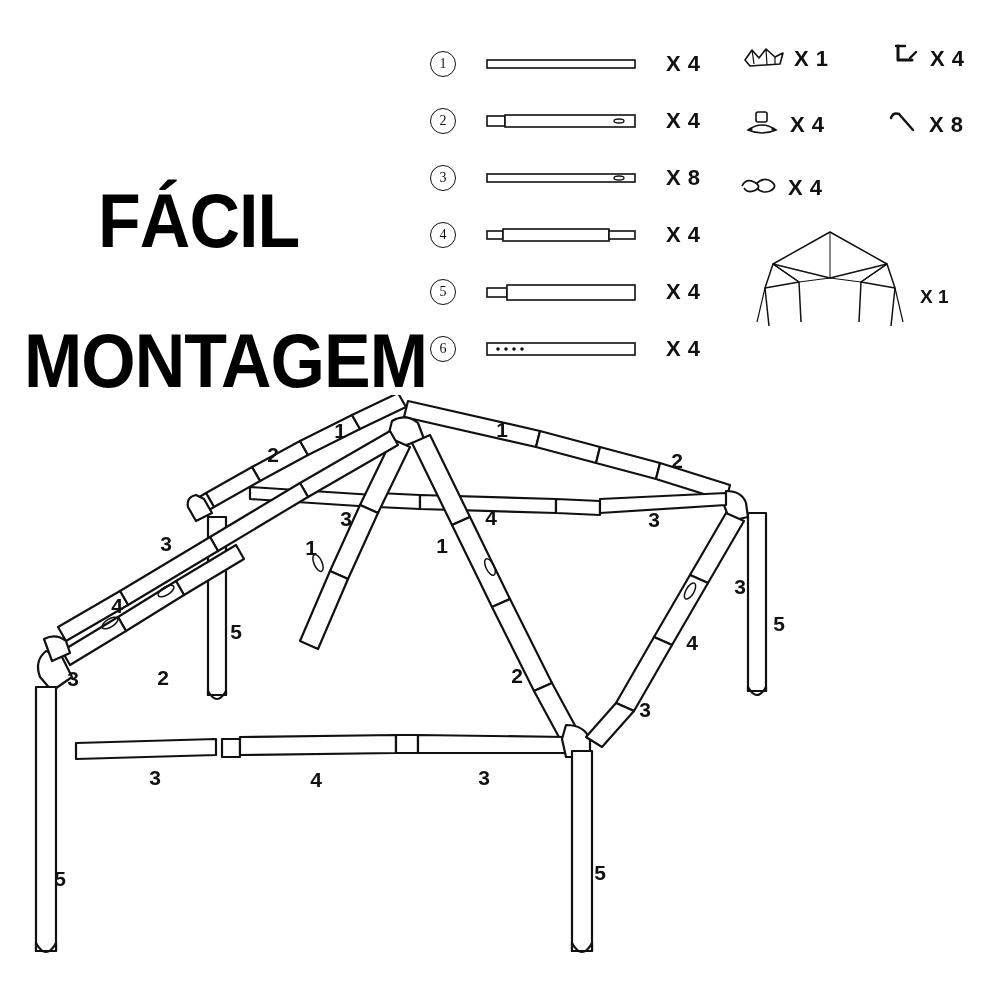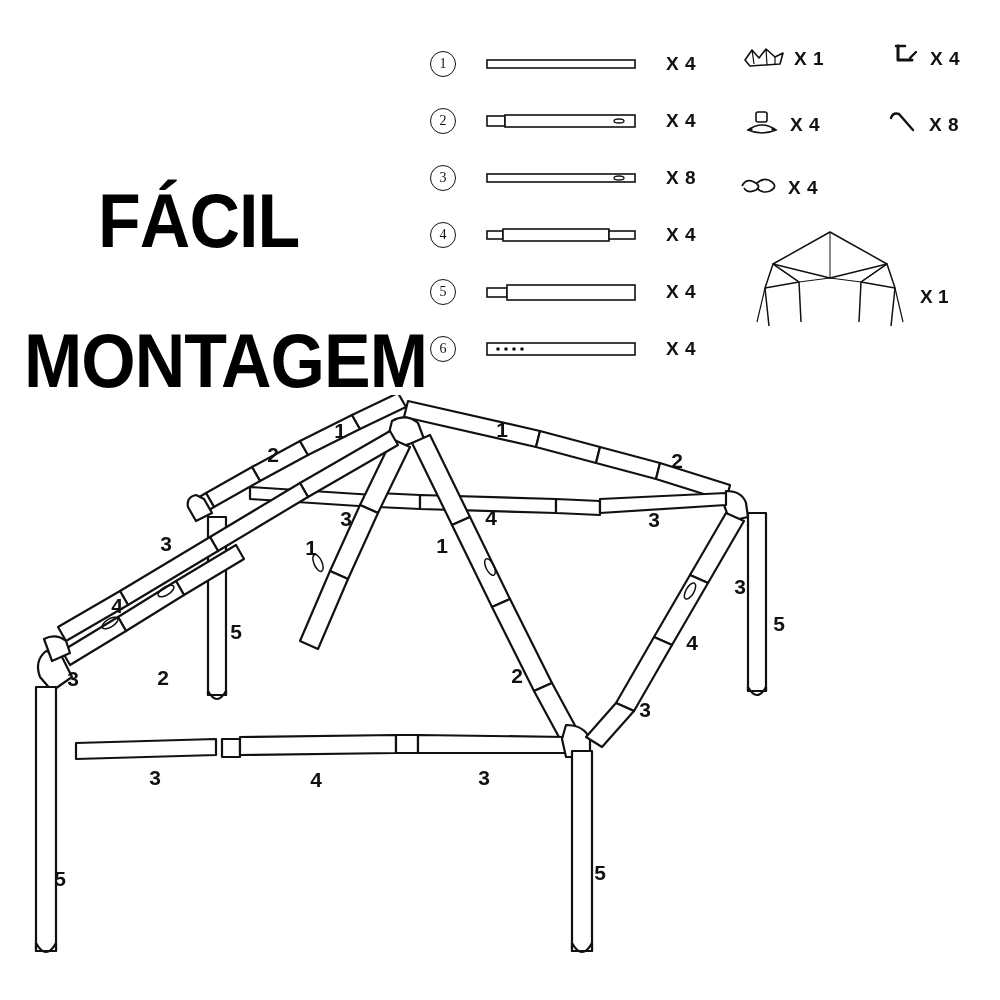--- a/index.html
+++ b/index.html
@@ -36,21 +36,21 @@
     width:560px;height:340px;
   }
   .row{position:absolute;left:0;height:40px;display:flex;align-items:center;}
   .numcircle{
     width:24px;height:24px;border:1.6px solid #111;border-radius:50%;
     display:flex;align-items:center;justify-content:center;
     font-size:14px;font-weight:400;
     font-family:"Liberation Serif", serif;
   }
   .qty{
-    font-size:19px;font-weight:bold;letter-spacing:0.5px;
+    font-size:22px;font-weight:bold;letter-spacing:0.5px;
     font-family:"Liberation Sans", sans-serif;
   }
   .partsvg{display:block;}
 
   .acc{position:absolute;display:flex;align-items:center;}
   .acc .qty{margin-left:8px;}
 
   .tentbox{position:absolute;left:325px;top:190px;}
   .tentqty{position:absolute;left:490px;top:250px;font-size:19px;font-weight:bold;}
 

